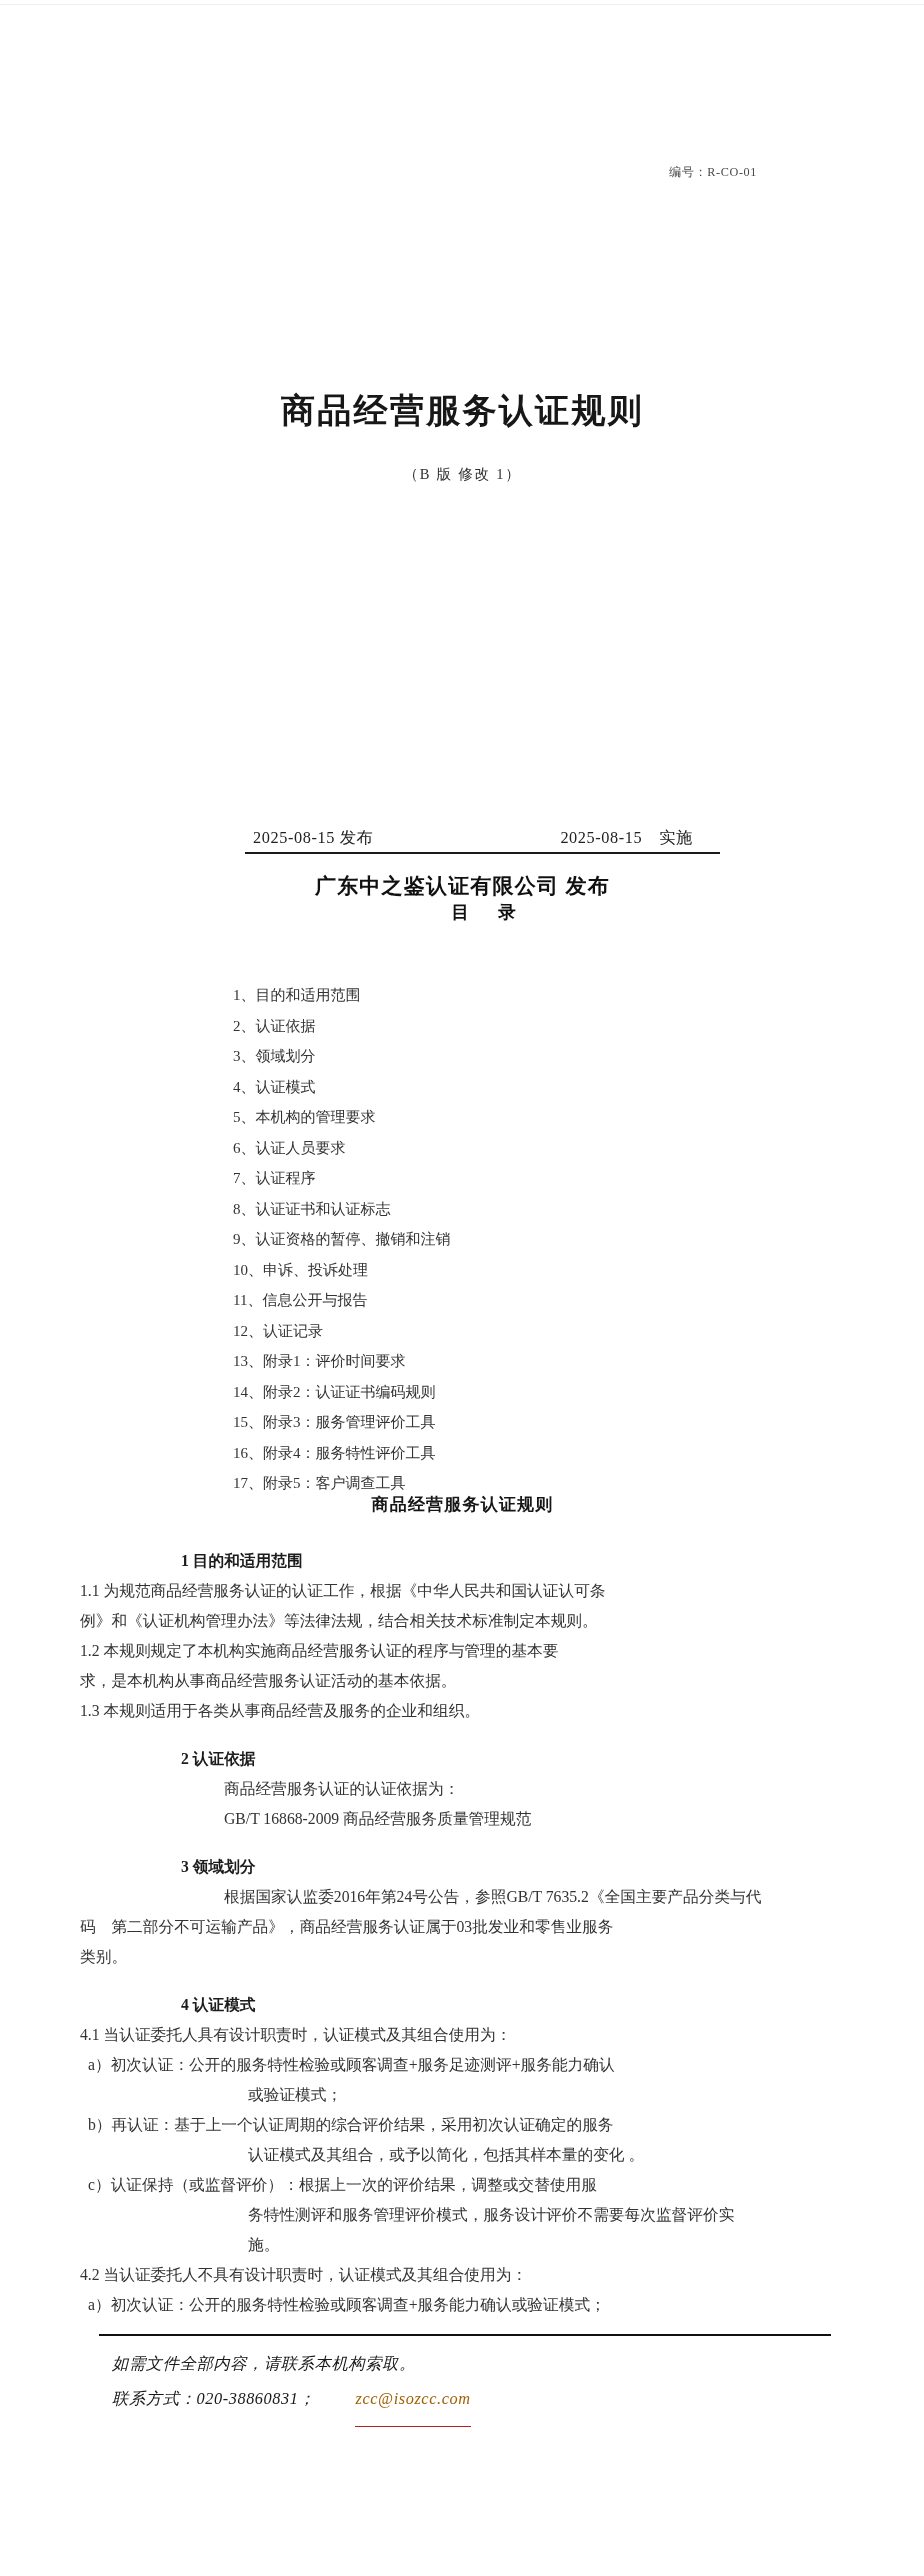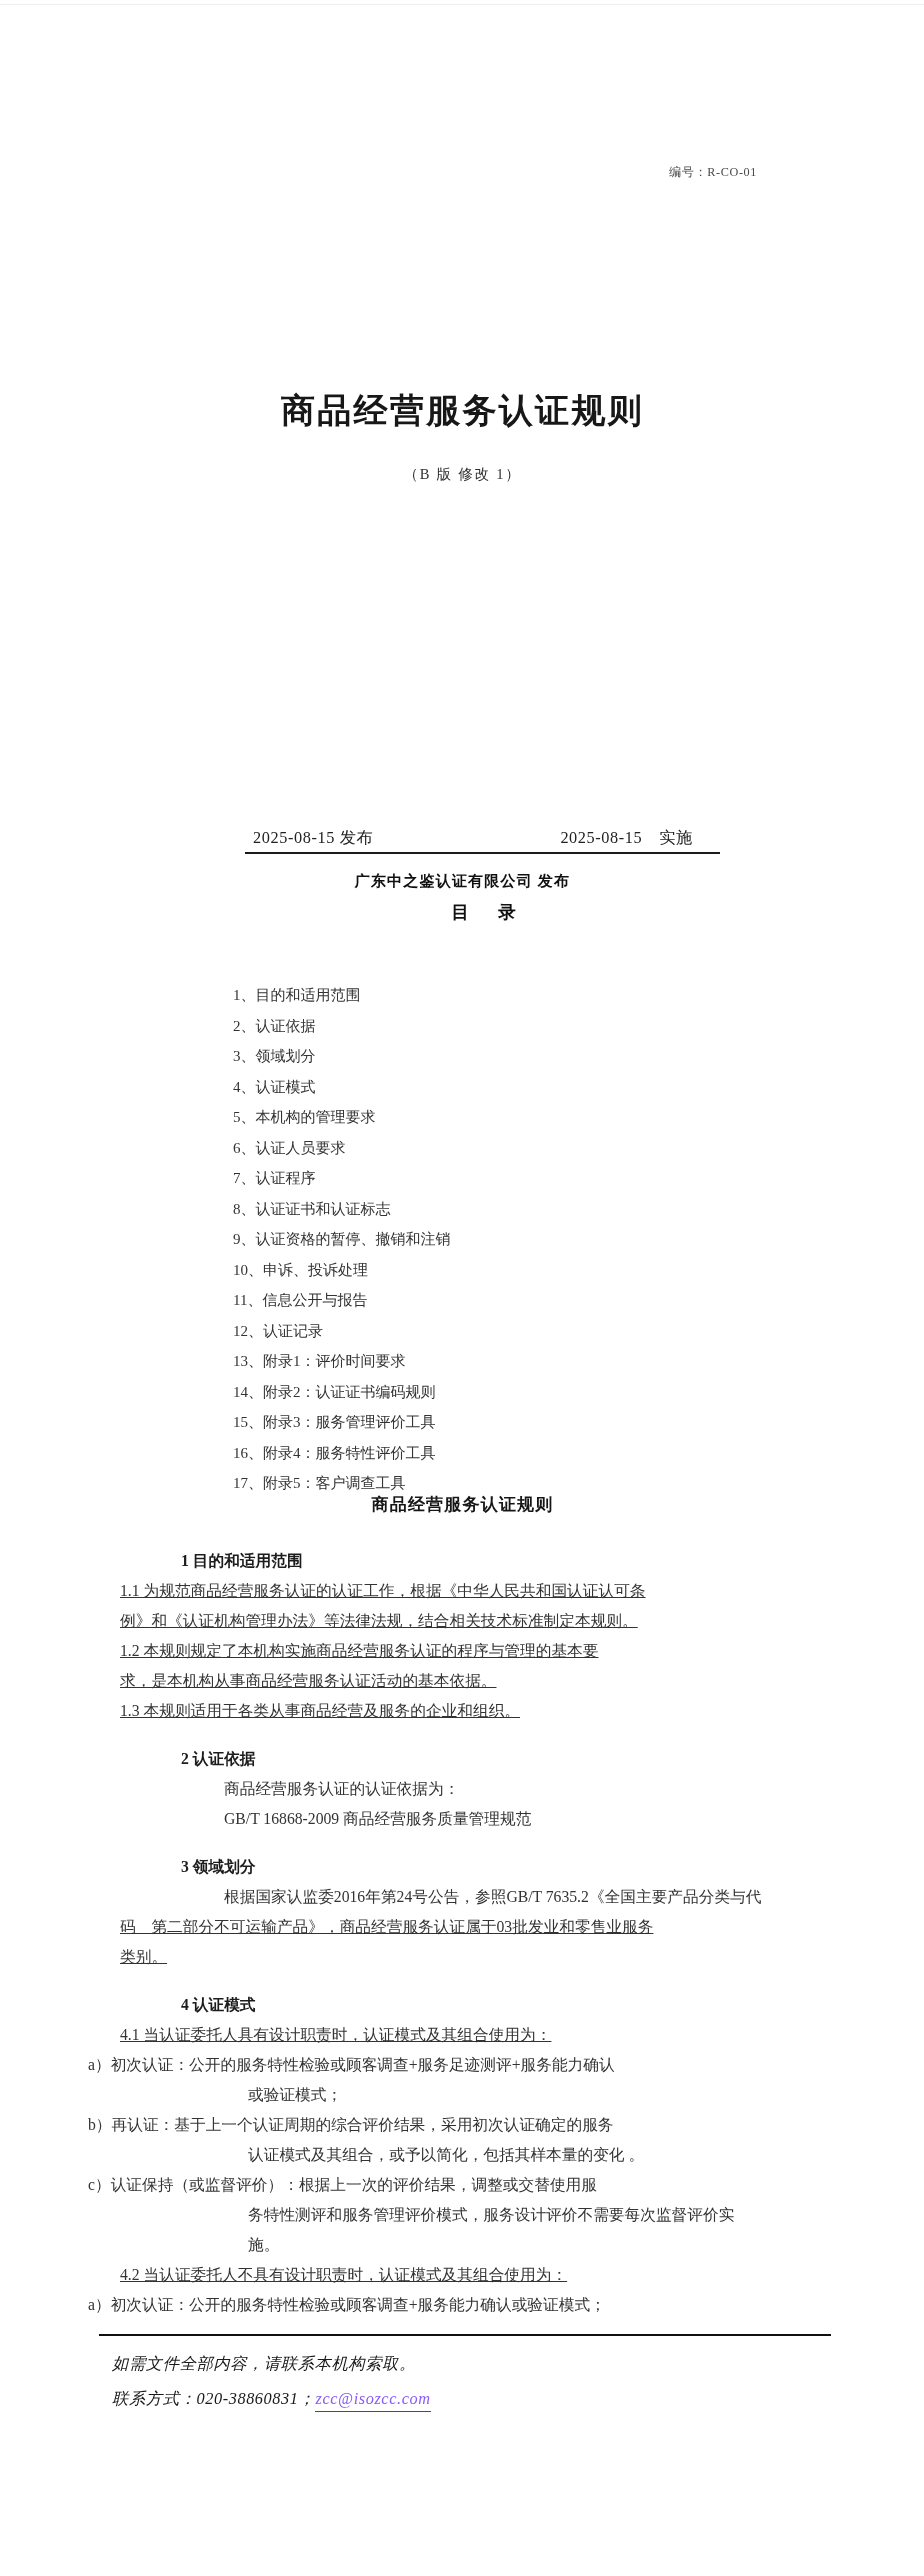--- a/index.html
+++ b/index.html
@@ -25,56 +25,56 @@
     font-size:14.6px; color:#2e2e2e; letter-spacing:1.7px;
   }
   .dates {
     position:absolute; top:827px; left:253px; width:440px;
     display:flex; justify-content:space-between;
     font-size:16.3px; color:#222222; letter-spacing:0.6px;
   }
   .rule-1 { position:absolute; top:852px; left:245px; width:475px; height:1.7px; background:#1b1b1b; }
   .publisher {
     position:absolute; top:872px; left:0; width:100%; text-align:center;
-    font-size:15px; font-weight:700; color:#101010; letter-spacing:1.2px;
+    font-size:21px; font-weight:700; color:#101010; letter-spacing:1.2px;
   }
   .toc-title {
     position:absolute; top:900px; left:0; width:100%; text-align:center;
     font-size:17.5px; font-weight:700; color:#101010; letter-spacing:5.8px;margin-left:24px;
   }
   .toc {
     position:absolute; top:980px; left:233px; list-style:none;
     font-size:15px; color:#333333;
   }
   .toc li { height:30.5px; line-height:30.5px; white-space:nowrap; }
 
   .body-heading {
     position:absolute; top:1493px; left:0; width:100%; text-align:center;
     font-size:17px; font-weight:700; color:#161616; letter-spacing:1.2px;
   }
   .doc-body { position:absolute; top:1528px; left:0; width:925px; font-size:15.7px; color:#333333; }
   .doc-body > div { height:30px; line-height:30px; white-space:nowrap; }
   .doc-body .h   { padding-left:181px; font-weight:700; color:#1c1c1c;margin-top:18px; }
-  .doc-body .p   { padding-left:120px;text-decoration:underline; }
+  .doc-body .p   { padding-left:80px; }
   .doc-body .pi  { padding-left:224px; }
   .doc-body .li  { padding-left:88px; }
   .doc-body .lic { padding-left:248px; }
 
   .rule-2 { position:absolute; top:2334px; left:99px; width:732px; height:2.3px; background:#101010; }
   .footer-note {
     position:absolute; top:2353px; left:112px;
     font-size:16.3px; font-style:italic; color:#1a1a1a; letter-spacing:0.6px;
   }
   .footer-contact {
     position:absolute; top:2388px; left:112px;
     font-size:16.3px; font-style:italic; color:#1a1a1a; letter-spacing:0.6px;
   }
   .footer-contact .email {
-    color:#8b5cf6; text-decoration:none;
-    border-bottom:1.7px solid #b22222; padding-bottom:3px;
+    color:#a16207; text-decoration:none;
+    border-bottom:1.7px solid #b22222; padding-bottom:18px;margin-left:40px;
   }
 </style>
 </head>
 <body>
 
 <div class="page">
   <div class="top-edge"></div>
 
   <div class="doc-number">编号：R-CO-01</div>
 

